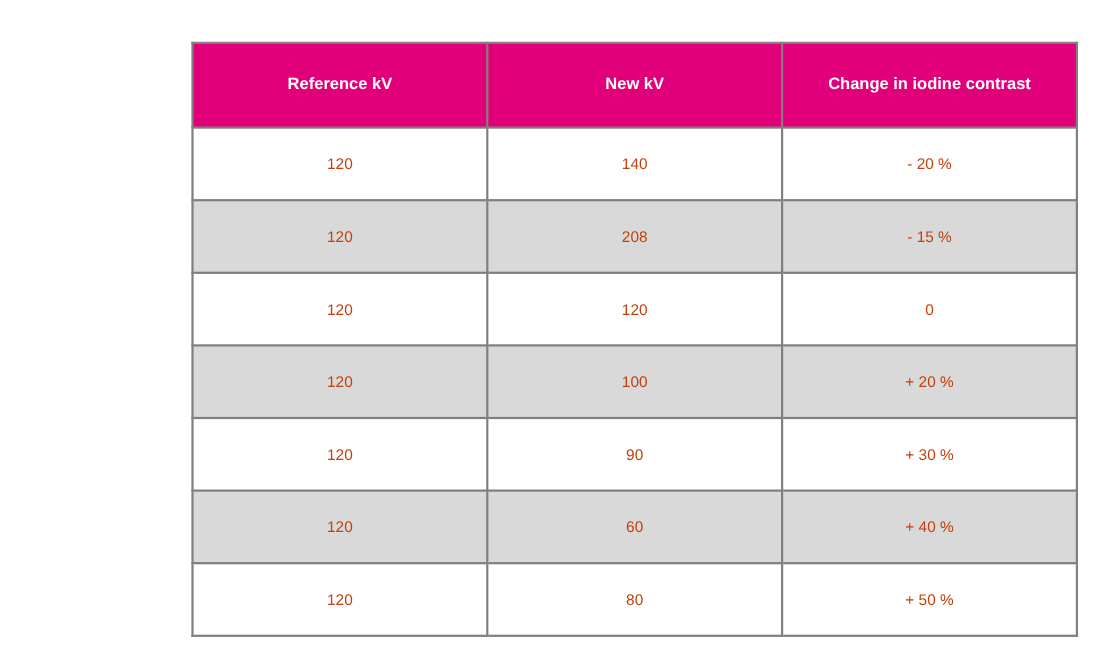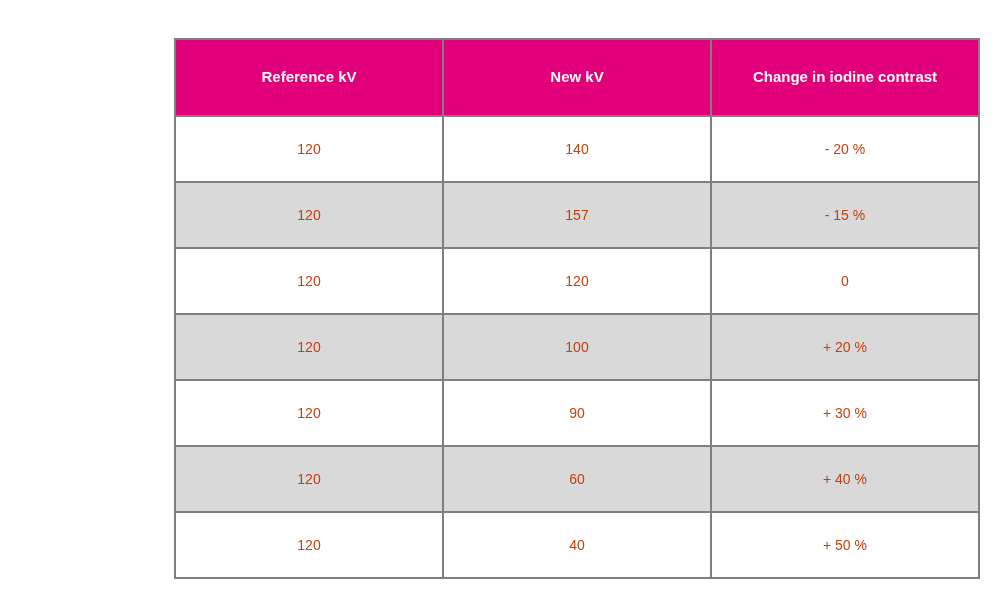--- a/index.html
+++ b/index.html
@@ -64,21 +64,21 @@
       </tr>
     </thead>
     <tbody>
       <tr>
         <td>120</td>
         <td>140</td>
         <td>- 20 %</td>
       </tr>
       <tr>
         <td>120</td>
-        <td>157</td>
+        <td>208</td>
         <td>- 15 %</td>
       </tr>
       <tr>
         <td>120</td>
         <td>120</td>
         <td>0</td>
       </tr>
       <tr>
         <td>120</td>
         <td>100</td>
@@ -89,18 +89,18 @@
         <td>90</td>
         <td>+ 30 %</td>
       </tr>
       <tr>
         <td>120</td>
         <td>60</td>
         <td>+ 40 %</td>
       </tr>
       <tr>
         <td>120</td>
-        <td>40</td>
+        <td>80</td>
         <td>+ 50 %</td>
       </tr>
     </tbody>
   </table>
 </div>
 
 </body></html>

